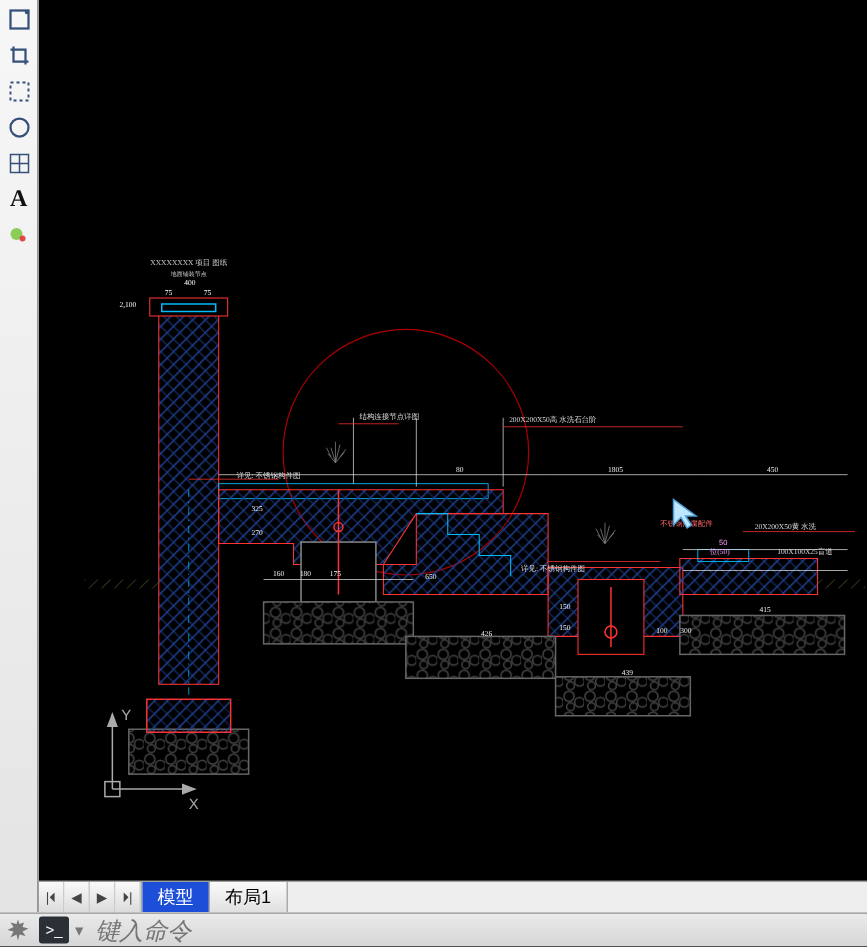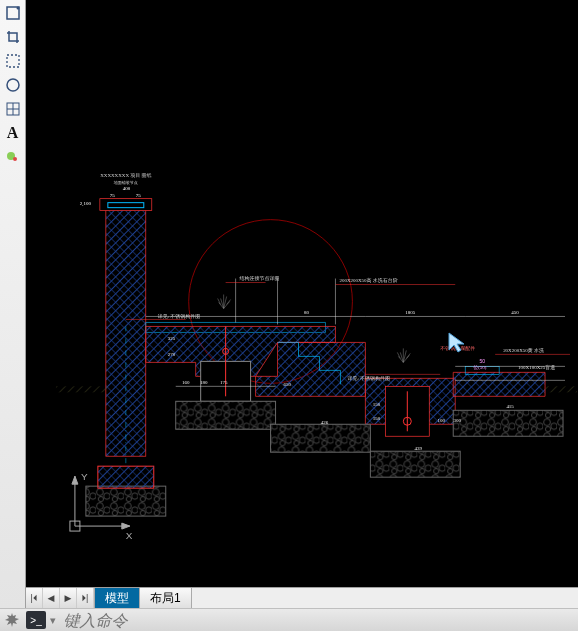--- a/index.html
+++ b/index.html
@@ -87,21 +87,21 @@
   .tab {
     padding: 0 10px;
     display: flex;
     align-items: center;
     border-right: 1px solid #aaa;
     font-size: 12px;
     cursor: pointer;
     background: linear-gradient(#fafafa,#e0e0e0);
   }
   .tab.active {
-    background: #0369a1;
+    background: #1d4ed8;
     color: #fff;
   }
   .cmd-window {
     height: 35px;
     background: #f5f4f0;
     border-top: 1px solid #888;
     border-bottom: 1px solid #888;
     display: flex;
   }
   .cmd-grip {

